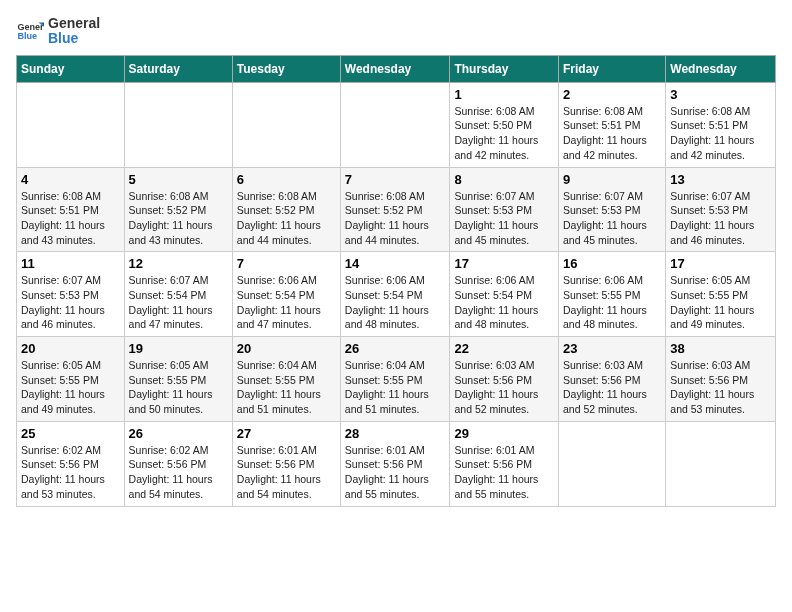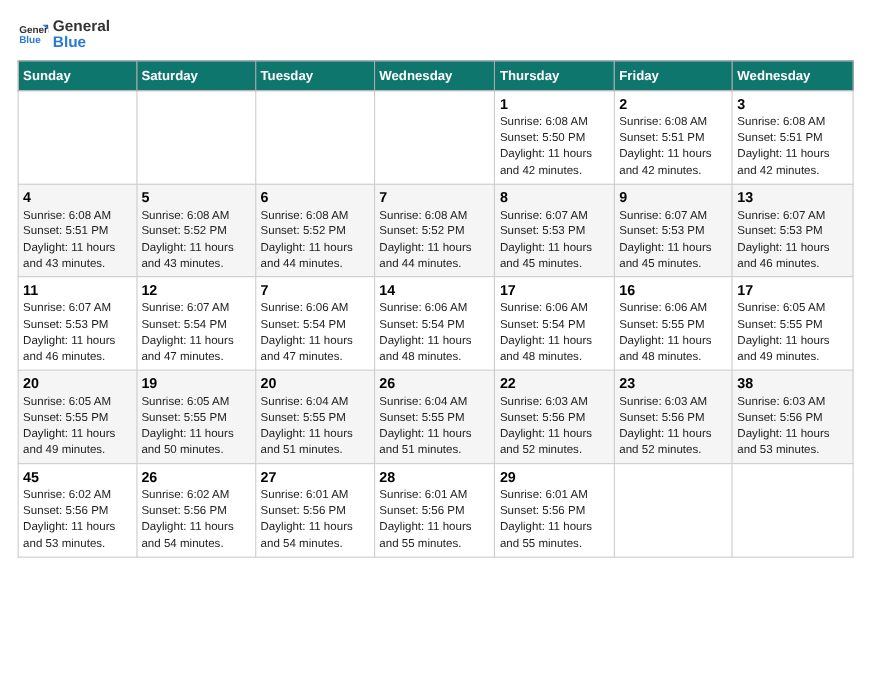--- a/index.html
+++ b/index.html
@@ -286,21 +286,21 @@
         <td>
           <div class="day-number">38</div>
           <div class="day-info" style="white-space: pre-line;">Sunrise: 6:03 AM
 Sunset: 5:56 PM
 Daylight: 11 hours
 and 53 minutes.</div>
         </td>
       </tr>
       <tr>
         <td>
-          <div class="day-number">45</div>
+          <div class="day-number">25</div>
           <div class="day-info" style="white-space: pre-line;">Sunrise: 6:02 AM
 Sunset: 5:56 PM
 Daylight: 11 hours
 and 53 minutes.</div>
         </td>
         <td>
           <div class="day-number">26</div>
           <div class="day-info" style="white-space: pre-line;">Sunrise: 6:02 AM
 Sunset: 5:56 PM
 Daylight: 11 hours

